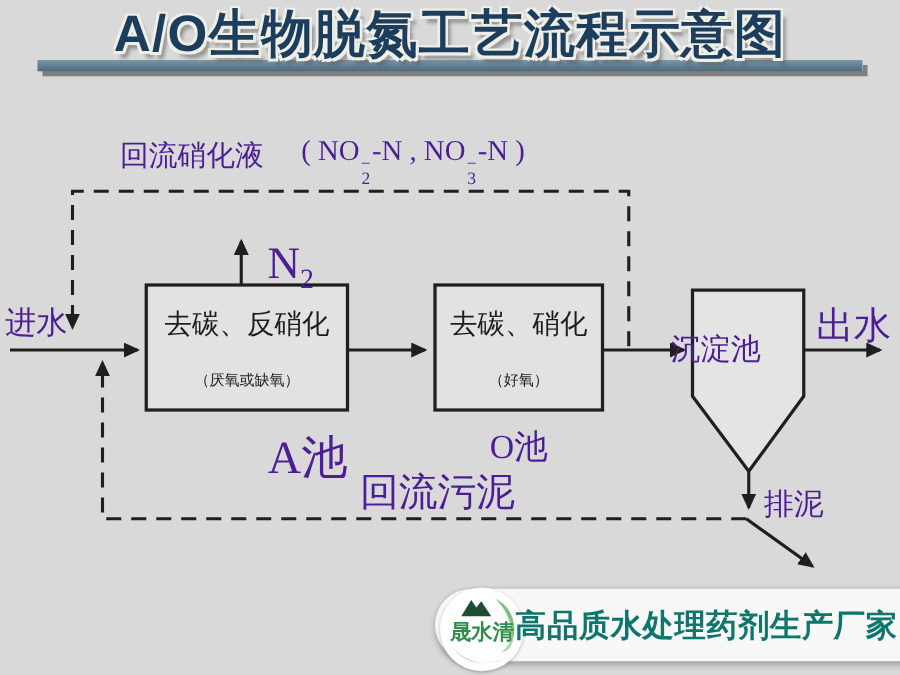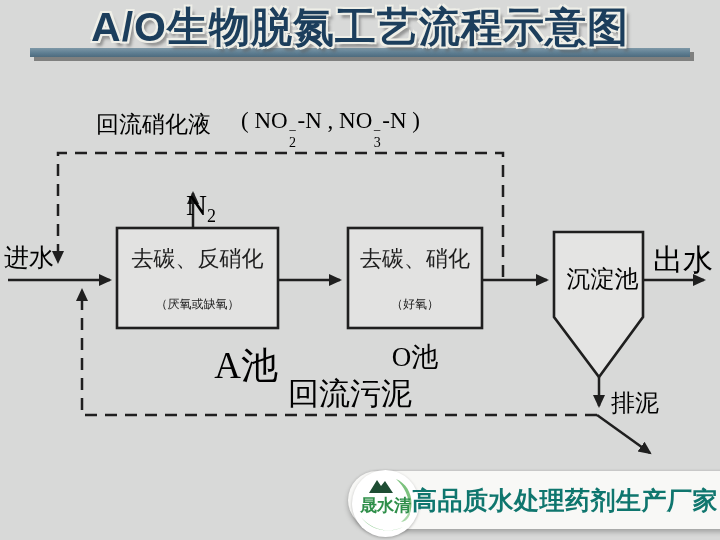--- a/index.html
+++ b/index.html
@@ -18,44 +18,44 @@
     position:absolute;left:0;top:2px;width:720px;margin:0;z-index:2;
     text-align:center;font-size:41px;line-height:50px;font-weight:800;
     letter-spacing:1px;color:#1c3e5c;
     text-shadow:-2px -2px 0 #efefe8, 2px -2px 0 #efefe8, -2px 2px 0 #efefe8,
                  2px 2px 0 #efefe8, 4px 5px 3px rgba(90,90,90,0.55);
     font-family:"Liberation Sans","DejaVu Sans",sans-serif;
   }
   
   .flow-svg{position:absolute;left:0;top:0;z-index:3;}
   .lbl{
-    position:absolute;z-index:4;color:#000000;white-space:nowrap;
+    position:absolute;z-index:4;color:#4c1d95;white-space:nowrap;
     font-family:"Liberation Serif","DejaVu Serif",serif;
   }
   .lbl sub{font-size:0.62em;}
   #lbl-recycle{left:96px;top:109px;font-size:23px;}
   #lbl-formula{left:241px;top:108px;font-size:23px;}
   .ion{
     display:inline-flex;flex-direction:column;align-items:center;
     font-size:14px;line-height:12px;vertical-align:-7px;margin:0 1px;
   }
   #lbl-influent{left:4px;top:241px;font-size:25px;}
-  #lbl-n2{left:186px;top:189px;font-size:29px;}
+  #lbl-n2{left:214px;top:189px;font-size:36px;}
   .box-text{
     position:absolute;z-index:4;display:flex;flex-direction:column;
     justify-content:center;align-items:center;gap:22px;color:#1d1d1d;
     font-family:"Liberation Serif","DejaVu Serif",serif;white-space:nowrap;
   }
   #box1-text{left:117px;top:228px;width:161px;height:100px;}
   #box2-text{left:348px;top:228px;width:134px;height:100px;}
   .box-line1{font-size:22px;}
   .box-line2{font-size:12px;}
   #lbl-apool{left:117px;top:341px;width:161px;text-align:right;font-size:37px;}
   #lbl-opool{left:348px;top:339px;width:134px;text-align:center;font-size:27px;}
-  #lbl-settling{left:554px;top:263px;width:97px;text-align:center;font-size:24px;}
+  #lbl-settling{left:524px;top:263px;width:97px;text-align:center;font-size:24px;}
   #lbl-effluent{left:653px;top:240px;font-size:30px;text-align:center;}
   #lbl-discharge{left:611px;top:387px;font-size:24px;}
   #lbl-returnsludge{left:288px;top:373px;font-size:31px;}
   
   .footer-pill{
     position:absolute;left:348px;top:471px;width:380px;height:58px;z-index:5;
     background:#f8f8f6;border-radius:29px 0 0 29px;
     box-shadow:0 3px 5px rgba(0,0,0,0.25), 0 -1px 2px rgba(0,0,0,0.08);
   }
   .logo-badge{

